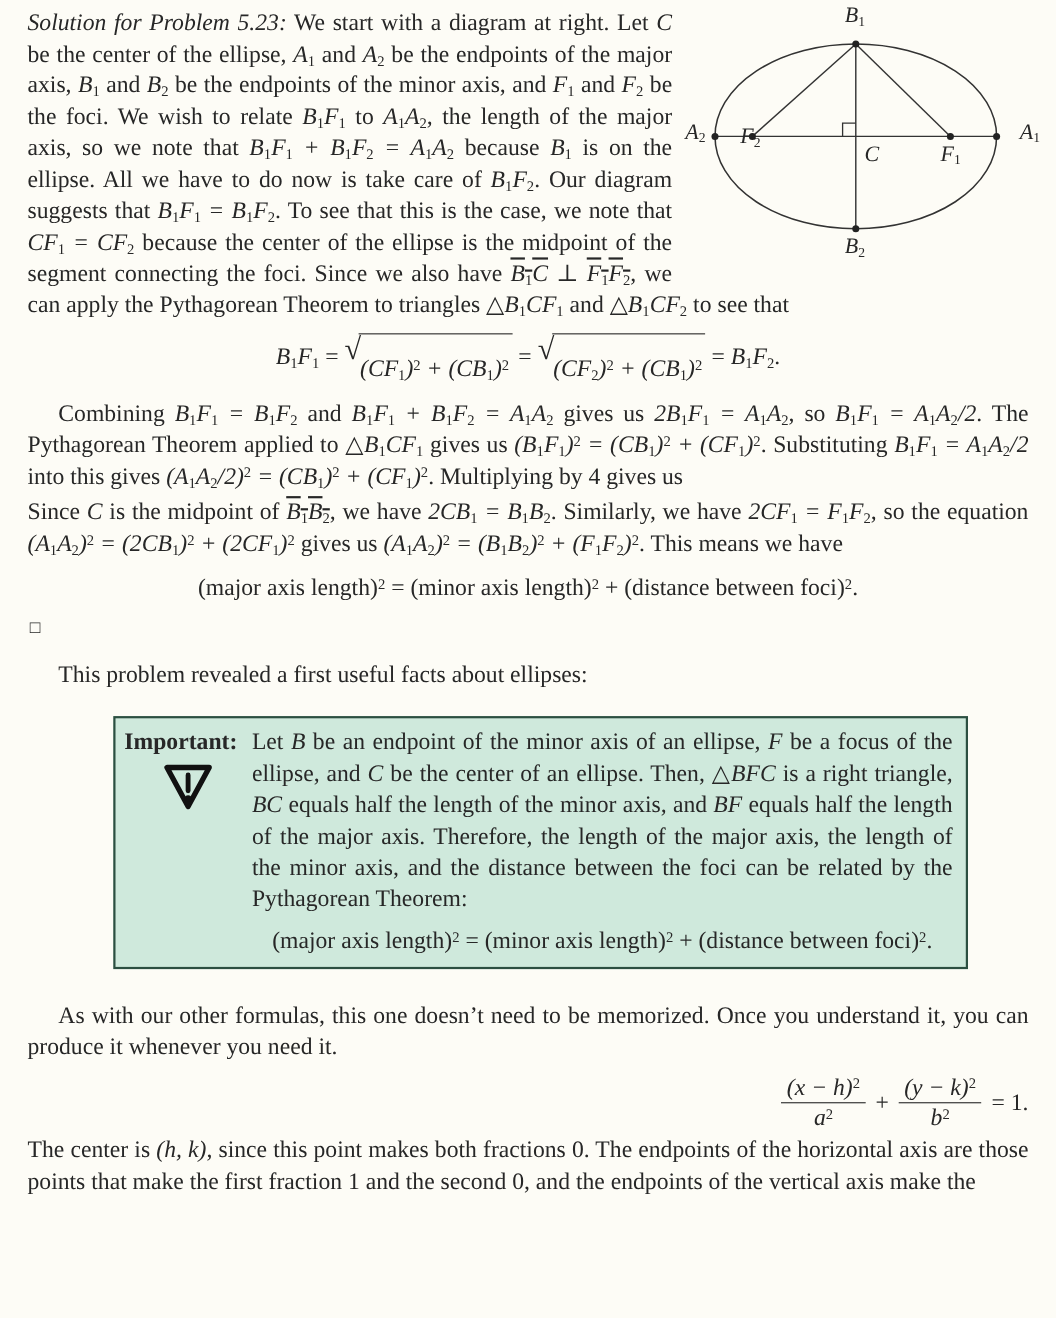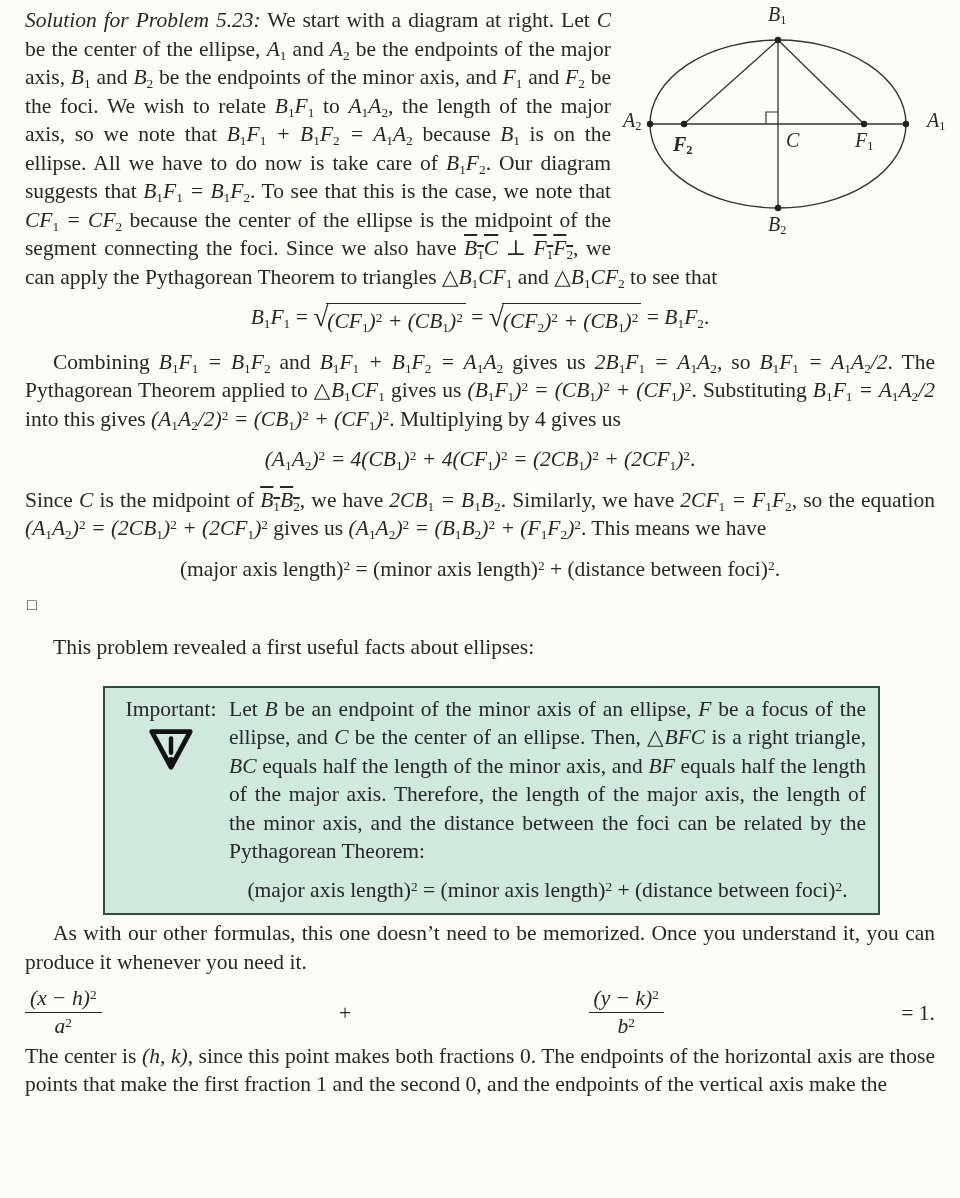--- a/index.html
+++ b/index.html
@@ -12,55 +12,55 @@
   .content{padding:6px 25px 0 25px;}
   p{margin:0;text-align:justify;}
   .indent{text-indent:28px;}
   i,.mv{font-style:italic;}
   sub,sup{font-size:0.62em;line-height:0;font-style:normal;}
   sub{vertical-align:-0.28em;}
   sup{vertical-align:0.45em;}
   .ov{text-decoration:overline;}
   .sqrt{display:inline-flex;align-items:flex-start;vertical-align:middle;}
   .rsign{font-size:1.28em;line-height:1.02em;}
-  .rcand{border-top:1.6px solid currentColor;padding:3px 3px 0 1px;margin-left:-2px;}
+  .rcand{border-top:1.6px solid currentColor;padding:17px 3px 0 1px;margin-left:-2px;}
   .equation{text-align:center;clear:both;margin:12px 0;font-family:Liberation Serif, serif;}
   .eq1{margin:12px 0;}
   .eq2{margin:12px 0;}
   .eq3{margin:12px 0;}
   .p2{margin-top:12px;}
   .p3{margin-top:12px;}
   .p4{margin-top:4px;}
   .proof-end{font-size:16px;line-height:20px;margin:6px 0 0 2px;}
   .p5{margin-top:18px;}
-  .p6{margin-top:4px;}
+  .p6{margin-top:28px;}
   .p7{margin-top:12px;}
   .p8{margin-top:2px;}
 
   
   figure.diagram{float:right;width:312px;height:237px;position:relative;margin:-2px 0 4px 12px;text-align:right;}
   figure.diagram svg{position:absolute;left:0;top:0;}
   .dlabel{position:absolute;font-style:italic;font-size:20px;line-height:24px;white-space:nowrap;}
   .dlabel sub{font-style:normal;}
 
   
   .important-box{
     display:flex;box-sizing:border-box;
     margin:24px 0 0 78px;width:777px;
     background:#cfe9dc;border:2px solid #2c4f41;
     padding:7px 12px 9px 8px;
   }
   .imp-left{flex:0 0 116px;}
-  .imp-label{font-weight:normal;text-align:center;}
+  .imp-label{font-weight:bold;}
   .imp-icon-wrap{text-align:center;margin-top:2px;}
   .imp-body{flex:1;}
   .imp-formula{text-align:center;margin-top:10px;}
 
   
-  .eq-frac{display:flex;justify-content:space-between;align-items:center;gap:9px;margin:10px 0 2px 0;}
+  .eq-frac{display:flex;justify-content:flex-end;align-items:center;gap:9px;margin:10px 0 2px 0;}
   .frac{display:inline-flex;flex-direction:column;align-items:center;line-height:1.18;}
   .frac .num{padding:0 5px 1px 5px;border-bottom:1.7px solid currentColor;}
   .frac .den{padding-top:1px;}
 </style>
 </head>
 <body>
 
 <div class="content">
 
   <div>
@@ -76,39 +76,38 @@
         <circle cx="155" cy="204" r="3.2" fill="#222"></circle>
         <circle cx="27" cy="120" r="3.2" fill="#222"></circle>
         <circle cx="283" cy="120" r="3.2" fill="#222"></circle>
         <circle cx="61" cy="120" r="3.2" fill="#222"></circle>
         <circle cx="241" cy="120" r="3.2" fill="#222"></circle>
       </svg>
       <span class="dlabel" style="left:145px;top:-2px;">B<sub>1</sub></span>
       <span class="dlabel" style="left:145px;top:208px;">B<sub>2</sub></span>
       <span class="dlabel" style="left:0px;top:104px;">A<sub>2</sub></span>
       <span class="dlabel" style="left:304px;top:104px;">A<sub>1</sub></span>
-      <span class="dlabel" style="left:50px;top:128px;font-weight:bold;">F<sub>2</sub></span>
+      <span class="dlabel" style="left:50px;top:108px;">F<sub>2</sub></span>
       <span class="dlabel" style="left:163px;top:124px;">C</span>
       <span class="dlabel" style="left:232px;top:124px;">F<sub>1</sub></span>
     </figure>
 
     <p><i>Solution for Problem 5.23:</i> We start with a diagram at right. Let <span class="mv">C</span> be the center of the ellipse, <span class="mv">A<sub>1</sub></span> and <span class="mv">A<sub>2</sub></span> be the endpoints of the major axis, <span class="mv">B<sub>1</sub></span> and <span class="mv">B<sub>2</sub></span> be the endpoints of the minor axis, and <span class="mv">F<sub>1</sub></span> and <span class="mv">F<sub>2</sub></span> be the foci. We wish to relate <span class="mv">B<sub>1</sub>F<sub>1</sub></span> to <span class="mv">A<sub>1</sub>A<sub>2</sub></span>, the length of the major axis, so we note that <span class="mv">B<sub>1</sub>F<sub>1</sub> + B<sub>1</sub>F<sub>2</sub> = A<sub>1</sub>A<sub>2</sub></span> because <span class="mv">B<sub>1</sub></span> is on the ellipse. All we have to do now is take care of <span class="mv">B<sub>1</sub>F<sub>2</sub></span>. Our diagram suggests that <span class="mv">B<sub>1</sub>F<sub>1</sub> = B<sub>1</sub>F<sub>2</sub></span>. To see that this is the case, we note that <span class="mv">CF<sub>1</sub> = CF<sub>2</sub></span> because the center of the ellipse is the midpoint of the segment connecting the foci. Since we also have <span class="ov"><span class="mv">B<sub>1</sub>C</span></span> ⊥ <span class="ov"><span class="mv">F<sub>1</sub>F<sub>2</sub></span></span>, we can apply the Pythagorean Theorem to triangles △<span class="mv">B<sub>1</sub>CF<sub>1</sub></span> and △<span class="mv">B<sub>1</sub>CF<sub>2</sub></span> to see that</p>
 
     <div class="equation eq1"><span class="mv">B<sub>1</sub>F<sub>1</sub></span> = <span class="sqrt">
           <span class="rsign">√</span>
           <span class="rcand"><span class="mv">(CF<sub>1</sub>)<sup>2</sup> + (CB<sub>1</sub>)<sup>2</sup></span></span>
         </span> = <span class="sqrt">
           <span class="rsign">√</span>
           <span class="rcand"><span class="mv">(CF<sub>2</sub>)<sup>2</sup> + (CB<sub>1</sub>)<sup>2</sup></span></span>
         </span> = <span class="mv">B<sub>1</sub>F<sub>2</sub></span>.</div>
 
 
     <p class="p3 indent">Combining <span class="mv">B<sub>1</sub>F<sub>1</sub> = B<sub>1</sub>F<sub>2</sub></span> and <span class="mv">B<sub>1</sub>F<sub>1</sub> + B<sub>1</sub>F<sub>2</sub> = A<sub>1</sub>A<sub>2</sub></span> gives us <span class="mv">2B<sub>1</sub>F<sub>1</sub> = A<sub>1</sub>A<sub>2</sub></span>, so <span class="mv">B<sub>1</sub>F<sub>1</sub> = A<sub>1</sub>A<sub>2</sub>/2</span>. The Pythagorean Theorem applied to △<span class="mv">B<sub>1</sub>CF<sub>1</sub></span> gives us <span class="mv">(B<sub>1</sub>F<sub>1</sub>)<sup>2</sup> = (CB<sub>1</sub>)<sup>2</sup> + (CF<sub>1</sub>)<sup>2</sup></span>. Substituting <span class="mv">B<sub>1</sub>F<sub>1</sub> = A<sub>1</sub>A<sub>2</sub>/2</span> into this gives <span class="mv">(A<sub>1</sub>A<sub>2</sub>/2)<sup>2</sup> = (CB<sub>1</sub>)<sup>2</sup> + (CF<sub>1</sub>)<sup>2</sup></span>. Multiplying by 4 gives us</p>
 
-    <div class="equation eq2"><span class="mv">(A<sub>1</sub>A<sub>2</sub>)<sup>2</sup> = 4(CB<sub>1</sub>)<sup>2</sup> + 4(CF<sub>1</sub>)<sup>2</sup> = (2CB<sub>1</sub>)<sup>2</sup> + (2CF<sub>1</sub>)<sup>2</sup></span>.</div>
 
     <p class="p4">Since <span class="mv">C</span> is the midpoint of <span class="ov"><span class="mv">B<sub>1</sub>B<sub>2</sub></span></span>, we have <span class="mv">2CB<sub>1</sub> = B<sub>1</sub>B<sub>2</sub></span>. Similarly, we have <span class="mv">2CF<sub>1</sub> = F<sub>1</sub>F<sub>2</sub></span>, so the equation <span class="mv">(A<sub>1</sub>A<sub>2</sub>)<sup>2</sup> = (2CB<sub>1</sub>)<sup>2</sup> + (2CF<sub>1</sub>)<sup>2</sup></span> gives us <span class="mv">(A<sub>1</sub>A<sub>2</sub>)<sup>2</sup> = (B<sub>1</sub>B<sub>2</sub>)<sup>2</sup> + (F<sub>1</sub>F<sub>2</sub>)<sup>2</sup></span>. This means we have</p>
 
     <div class="equation eq3">(major axis length)<sup>2</sup> = (minor axis length)<sup>2</sup> + (distance between foci)<sup>2</sup>.</div>
 
     <div class="proof-end">□</div>
 
     <p class="p5 indent">This problem revealed a first useful facts about ellipses:</p>
   </div>
 

